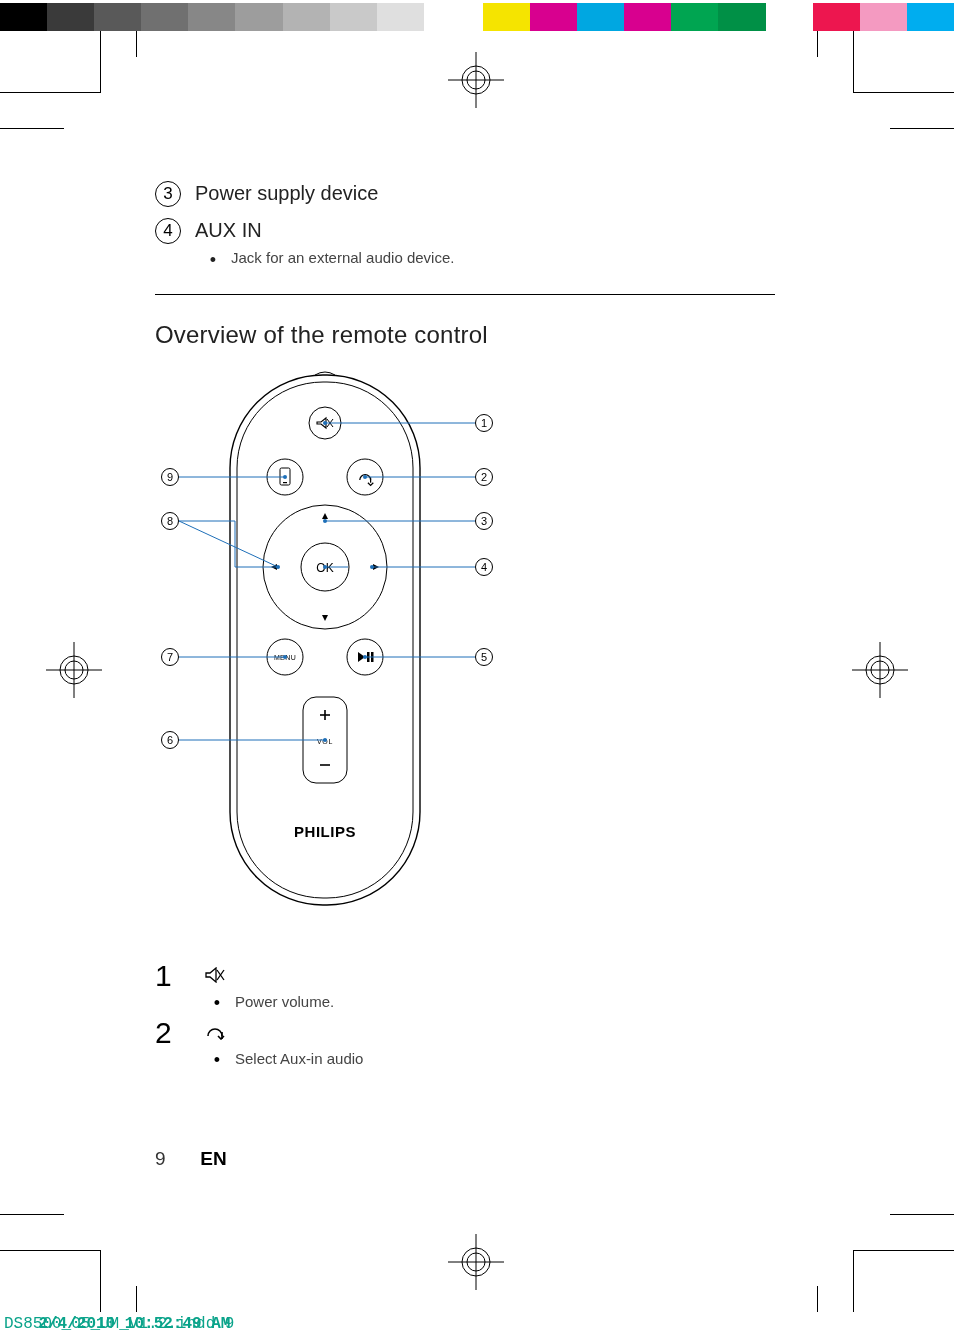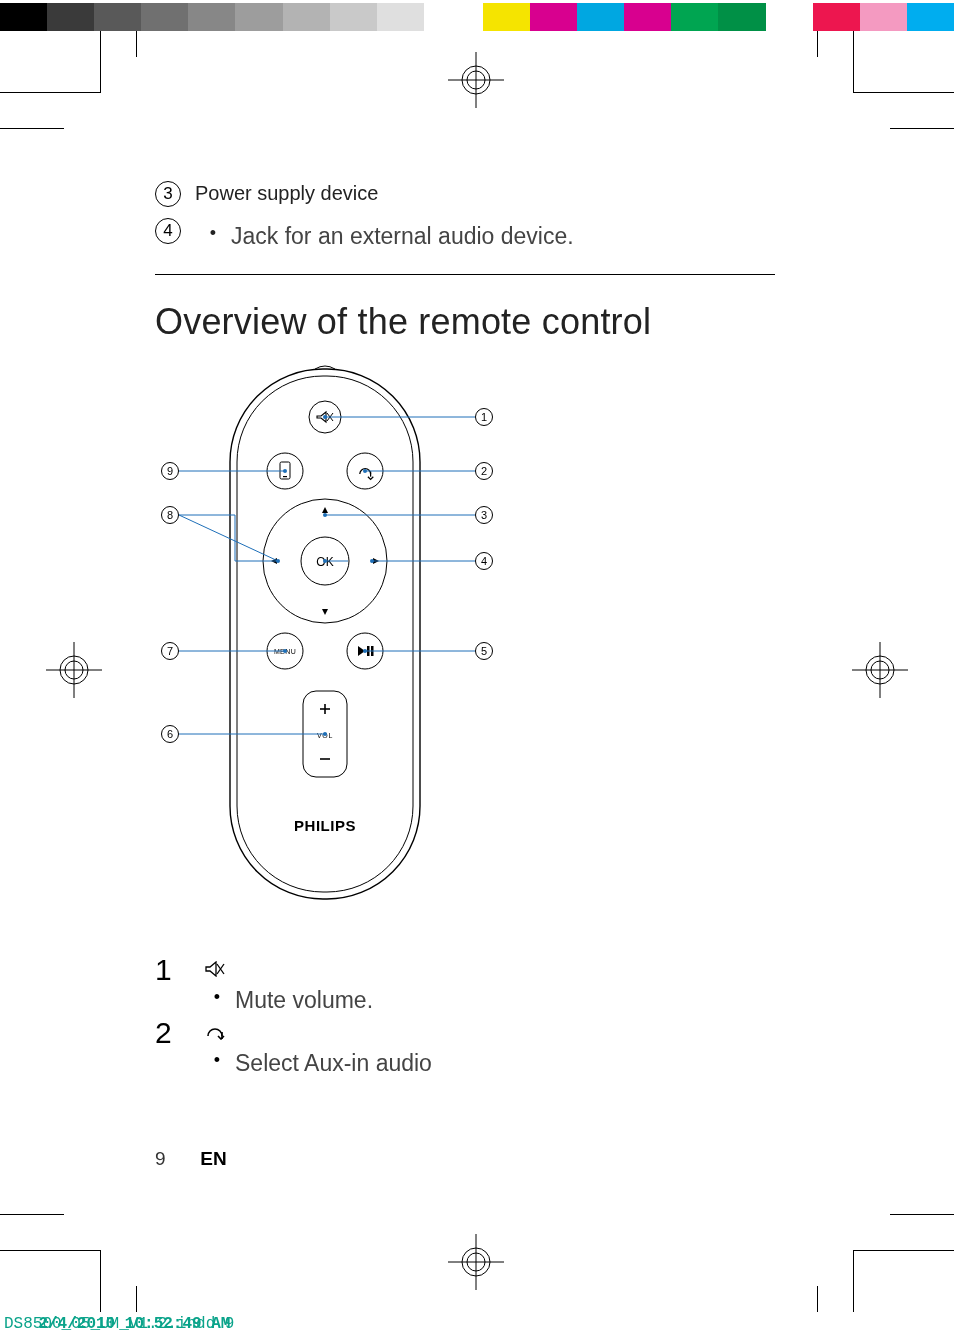--- a/index.html
+++ b/index.html
@@ -33,27 +33,27 @@
   .num-circ {
     width: 26px; height: 26px; border: 1.5px solid #000; border-radius: 50%;
     display: flex; align-items: center; justify-content: center;
     font-size: 17px; font-weight: 400; margin-right: 14px; flex: 0 0 26px;
     margin-top: 1px;
   }
   .desc-body { flex: 1; font-size: 20px; line-height: 1.35; color: #222; }
   .sub { margin-top: 4px; }
   .sub-row { display: flex; align-items: flex-start; }
   .bullet-dot { width: 36px; text-align: center; font-size: 18px; }
-  .sub-text  { flex: 1; font-size: 23px; color: #444; }
+  .sub-text  { flex: 1; font-size: 15px; color: #444; }
 
   .divider { border-top: 1px solid #000; margin: 22px 0 26px 0; }
 
   h2.section {
     margin: 0 0 18px 0;
-    font-size: 36px;
+    font-size: 24px;
     font-weight: 400;
     color: #222;
     letter-spacing: 0.2px;
   }
 
   
   .remote-wrap { position: relative; width: 330px; height: 570px; margin-left: 20px; margin-bottom: 24px; }
 
   
   .leg-row { display: flex; align-items: flex-start; margin-bottom: 4px; }
@@ -165,20 +165,21 @@
   <div class="desc-row">
     <div class="num-circ">3</div>
     <div class="desc-body">
       <div>Power supply device</div>
     </div>
   </div>
 
   <div class="desc-row">
     <div class="num-circ">4</div>
     <div class="desc-body">
+      <div>AUX IN</div>
       <div class="sub">
         <div class="sub-row">
           <div class="bullet-dot">•</div>
           <div class="sub-text">Jack for an external audio device.</div>
         </div>
       </div>
     </div>
   </div>
 
   <div class="divider"></div>
@@ -284,21 +285,21 @@
     <div class="leg-body">
       <span class="leg-icon">
         <svg width="20" height="16">
             <path d="M1 6 L5 6 L11 1 L11 15 L5 10 L1 10 Z" fill="none" stroke="#000" stroke-width="1.3"></path>
             <line x1="12" y1="3" x2="19" y2="13" stroke="#000" stroke-width="1.3"></line>
             <line x1="12" y1="13" x2="19" y2="3" stroke="#000" stroke-width="1.3"></line>
           </svg>
       </span>
       <div class="leg-sub">
         <div class="bullet-dot">•</div>
-        <div class="sub-text">Mute volume.</div>
+        <div class="sub-text">Power volume.</div>
       </div>
     </div>
   </div>
 
   <div class="leg-row">
     <div class="big-num">2</div>
     <div class="leg-body">
       <span class="leg-icon">
         <svg width="20" height="16">
             <path d="M3 12 a7 7 0 1 1 14 0" fill="none" stroke="#000" stroke-width="1.6"></path>

